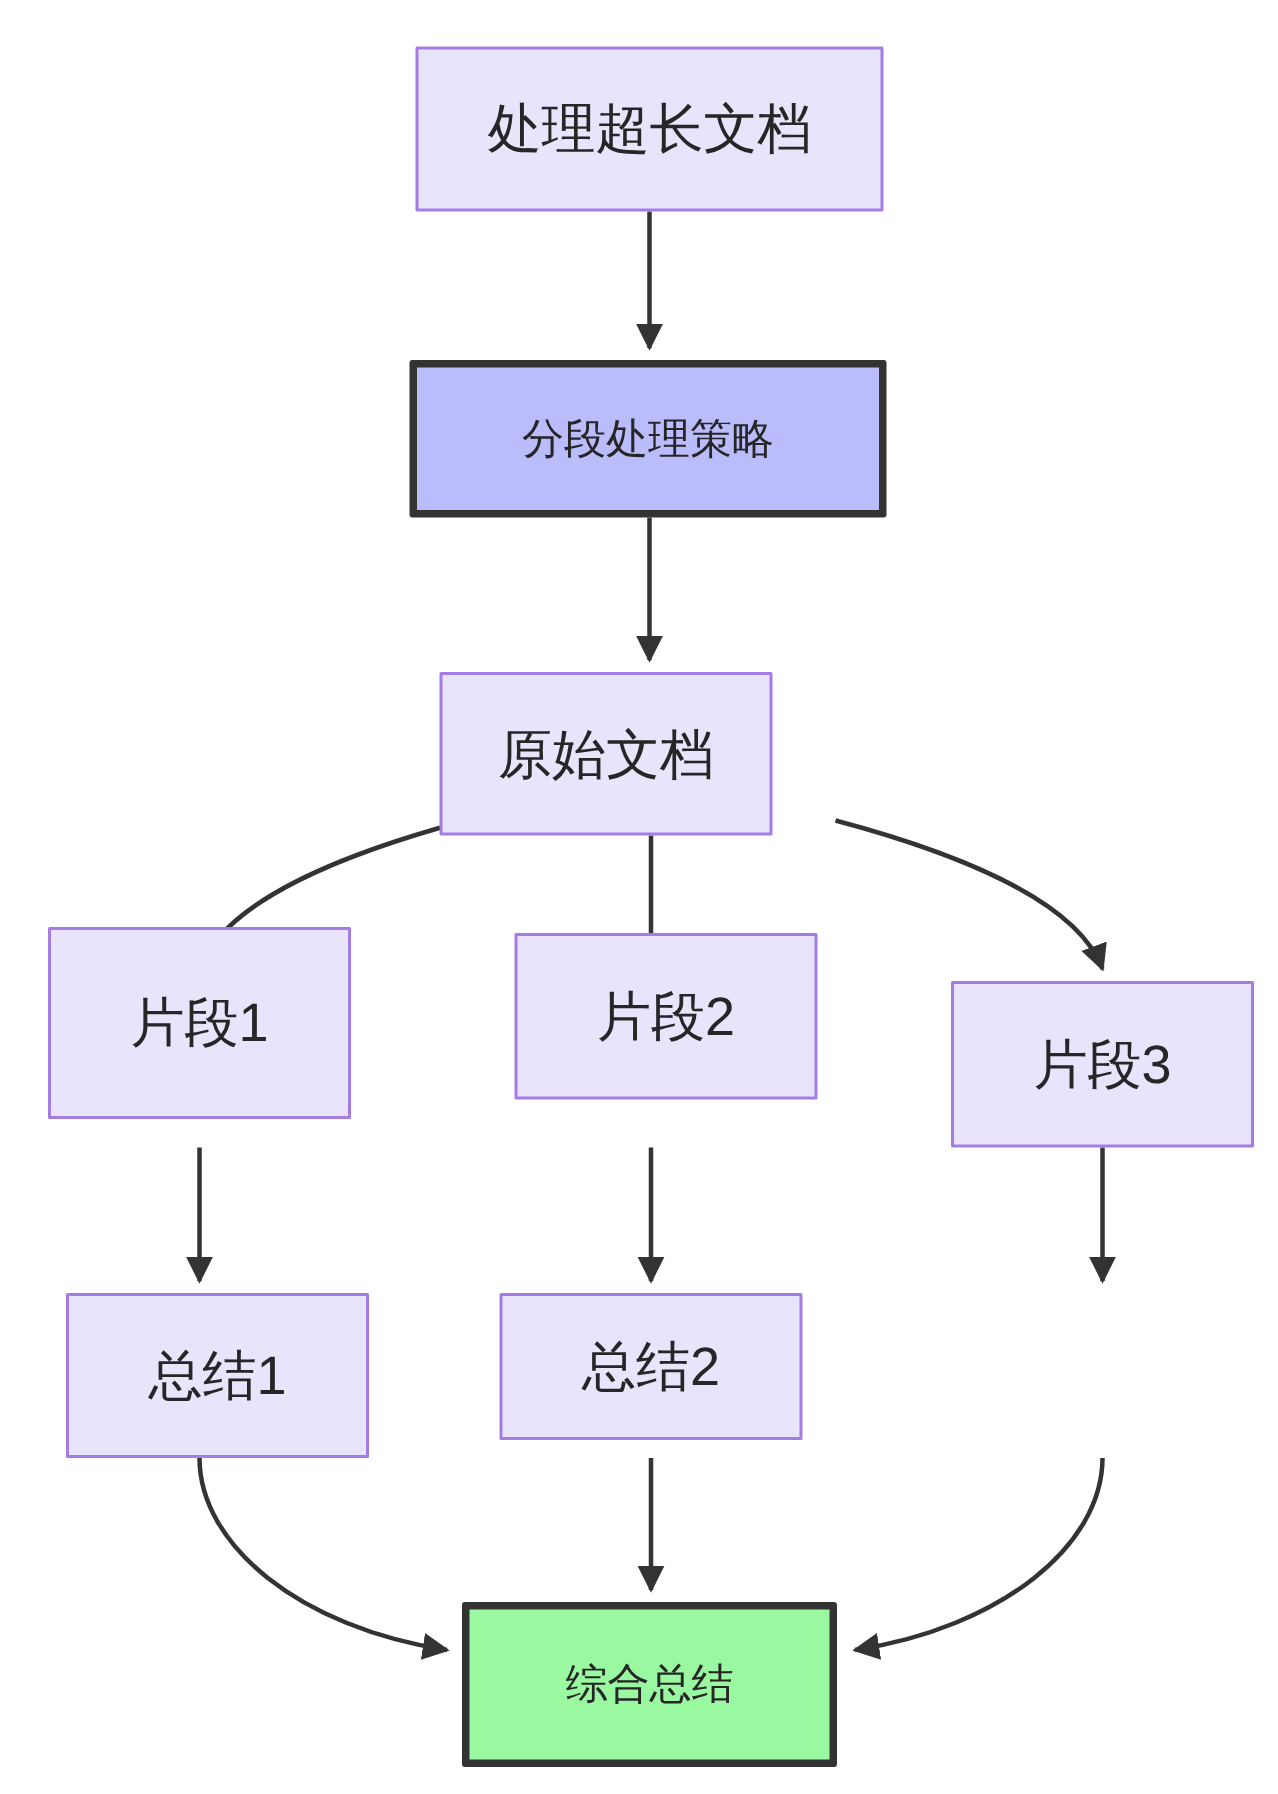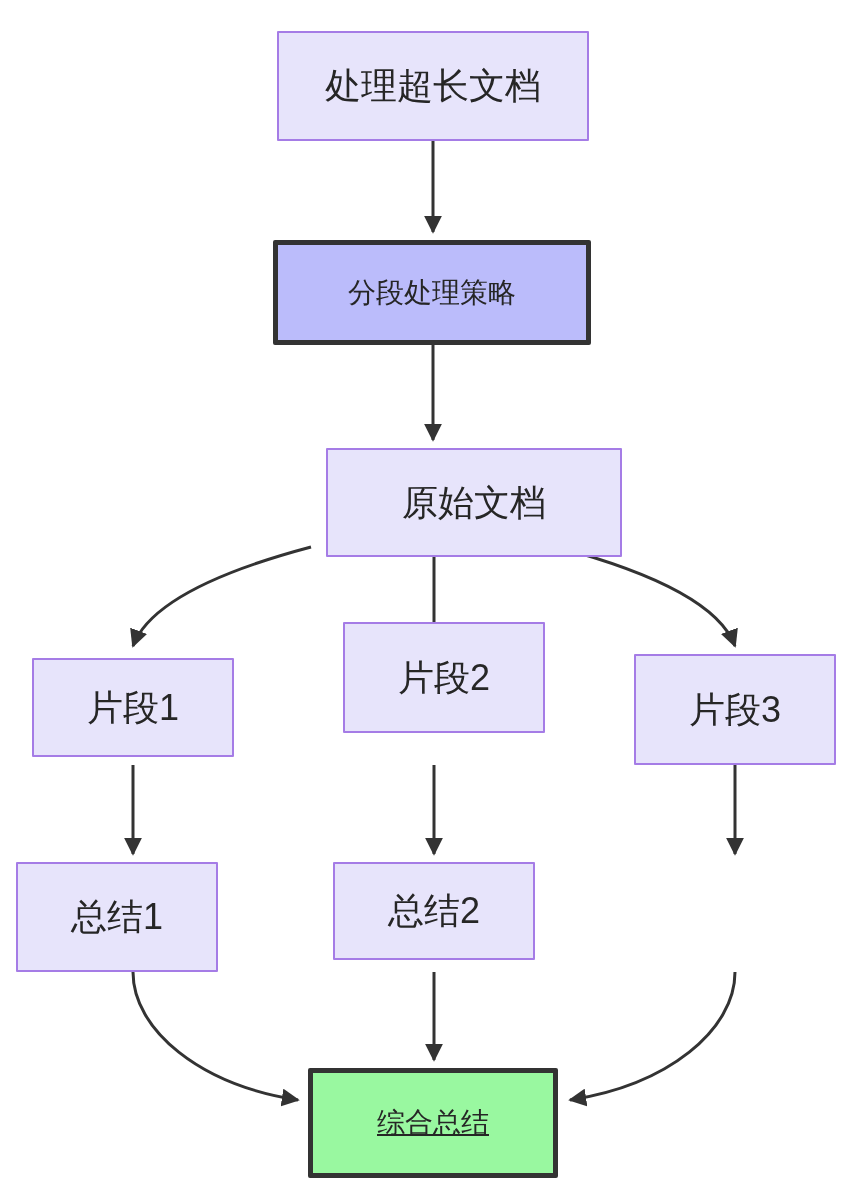--- a/index.html
+++ b/index.html
@@ -60,31 +60,31 @@
     background: #99f8a0;
     border: 5px solid #333333;
     border-radius: 2px;
     color: #262626;
     font-size: 28px;
   }
 
   
   #node-doc      { left: 277px; top: 31px;   width: 312px; height: 110px; }
   #node-strategy { left: 273px; top: 240px;  width: 318px; height: 105px; }
-  #node-source   { left: 326px; top: 448px;  width: 296px; height: 109px; justify-content: center; }
+  #node-source   { left: 293px; top: 448px;  width: 222px; height: 109px; justify-content: center; }
 
-  #node-frag1    { left: 32px;  top: 658px;  width: 202px; height: 99px; }
+  #node-frag1    { left: 32px;  top: 618px;  width: 202px; height: 128px; }
   #node-frag2    { left: 333px; top: 622px;  width: 202px; height: 111px; margin-left: 10px; }
   #node-frag3    { left: 634px; top: 654px;  width: 202px; height: 111px; }
 
-  #node-sum1     { left: 16px;  top: 862px;  width: 202px; height: 110px; }
+  #node-sum1     { left: 44px;  top: 862px;  width: 202px; height: 110px; }
   #node-sum2     { left: 333px; top: 862px;  width: 202px; height: 98px; }
   #node-sum3     { left: 634px; top: 862px;  width: 202px; height: 110px; }
 
-  #node-final    { left: 308px; top: 1068px; width: 250px; height: 110px; text-decoration: underline; }
+  #node-final    { left: 308px; top: 1068px; width: 250px; height: 110px; }
 </style>
 </head>
 <body>
 
 <div id="canvas">
 
   <svg id="edge-layer" viewBox="0 0 852 1196" width="852" height="1196" xmlns="http://www.w3.org/2000/svg">
     <defs>
       <marker id="arrow" viewBox="0 0 10 10" refX="9" refY="5" markerWidth="6" markerHeight="6" orient="auto-start-reverse">
         <path d="M 0 0 L 10 5 L 0 10 z" fill="#333333"></path>

